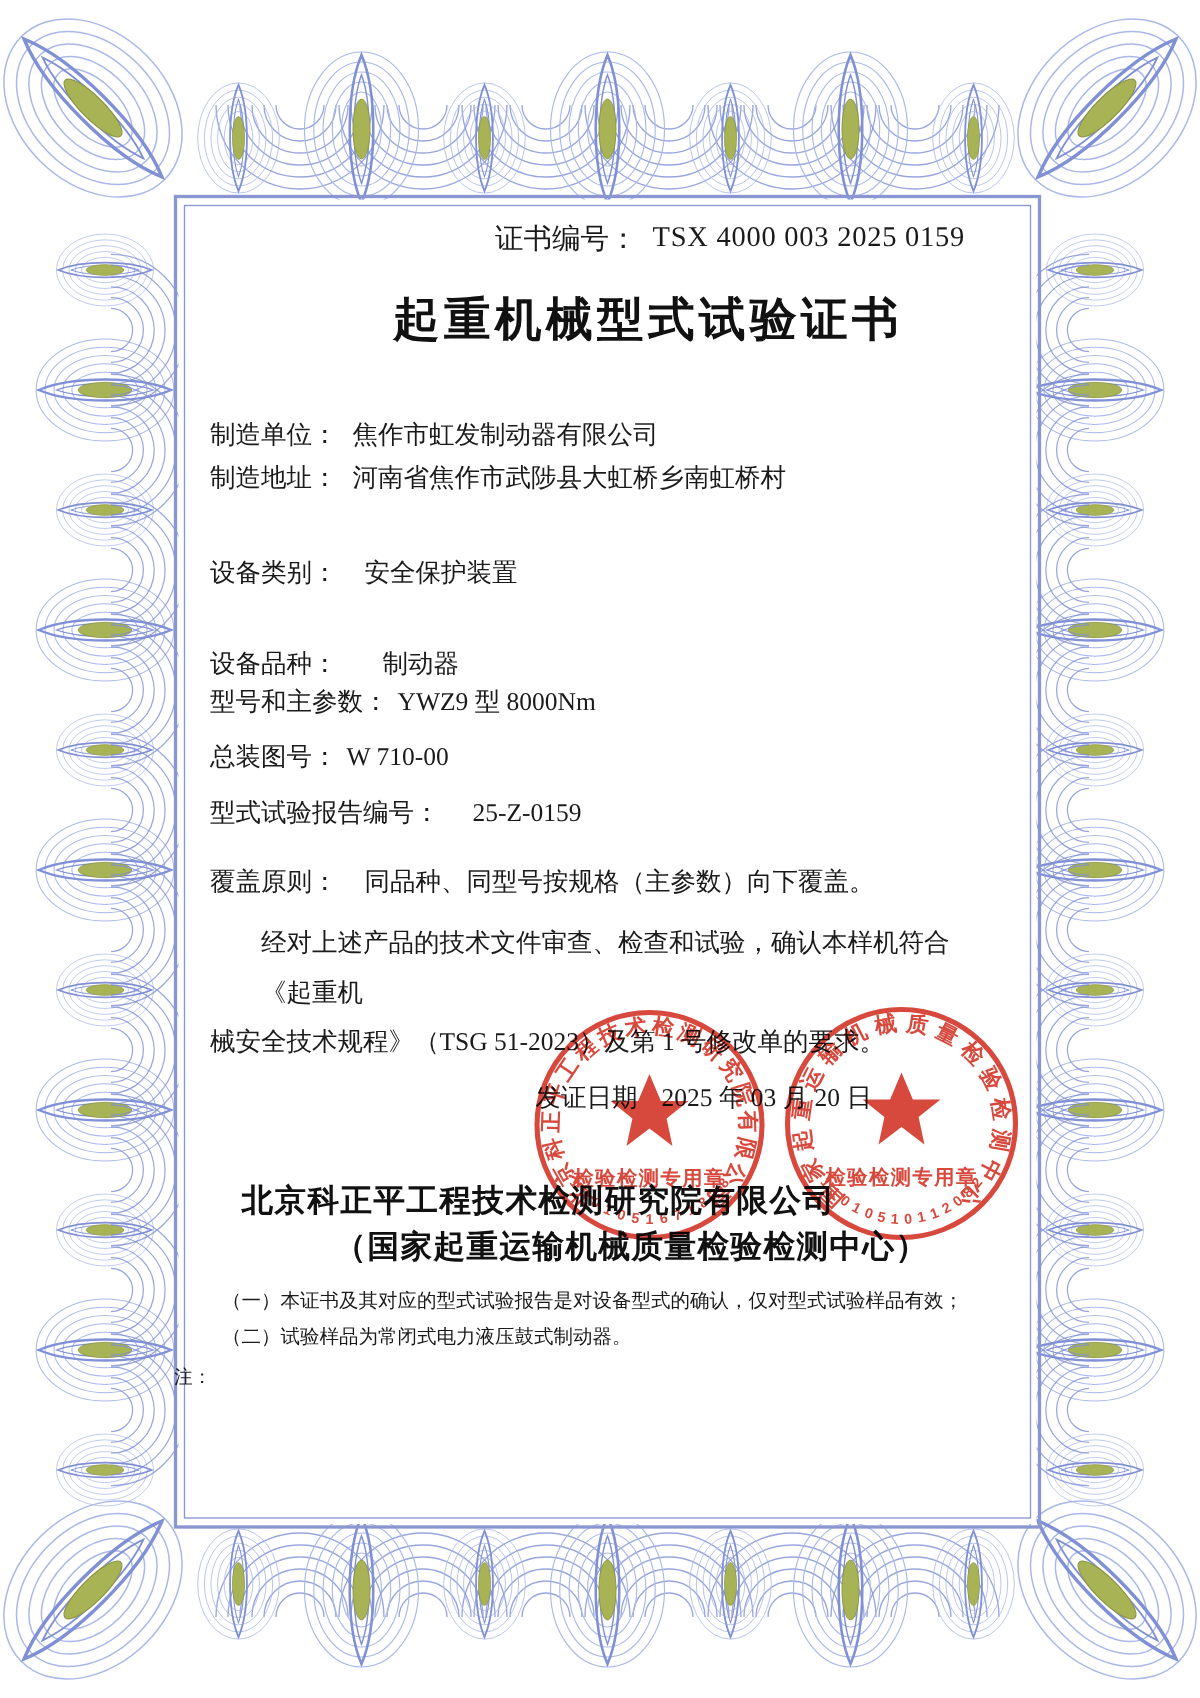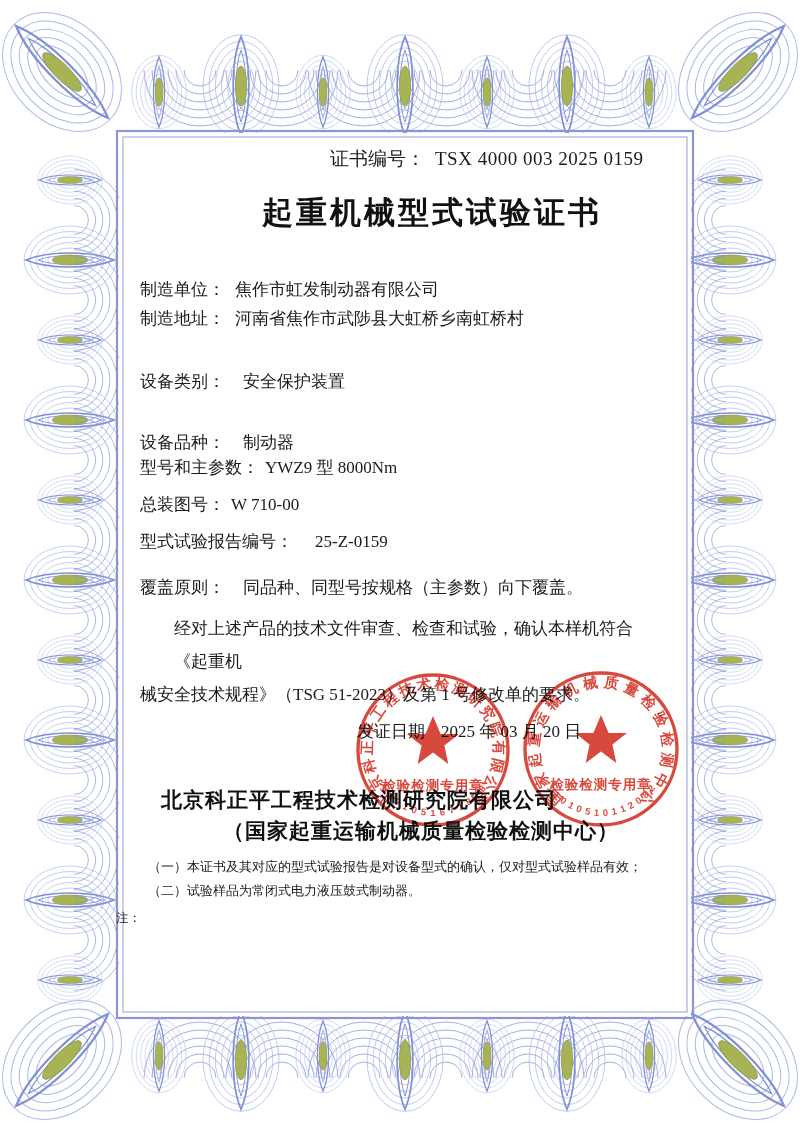--- a/index.html
+++ b/index.html
@@ -707,21 +707,21 @@
     <div class="frow" style="top:308px">
       <span>制造地址：</span>
       <span>河南省焦作市武陟县大虹桥乡南虹桥村</span>
     </div>
     <div class="frow" style="top:371px">
       <span>设备类别：</span>
       <span style="margin-left:8px">安全保护装置</span>
     </div>
     <div class="frow" style="top:432px">
       <span>设备品种：</span>
-      <span style="margin-left:8px">制动器</span>
+      <span style="margin-left:20px">制动器</span>
     </div>
     <div class="frow" style="top:457px">
       <span>型号和主参数：</span>
       <span style="margin-left:-4px">YWZ9 型 8000Nm</span>
     </div>
     <div class="frow" style="top:494px">
       <span>总装图号：</span>
       <span style="margin-left:-4px">W 710-00</span>
     </div>
     <div class="frow" style="top:531px">

